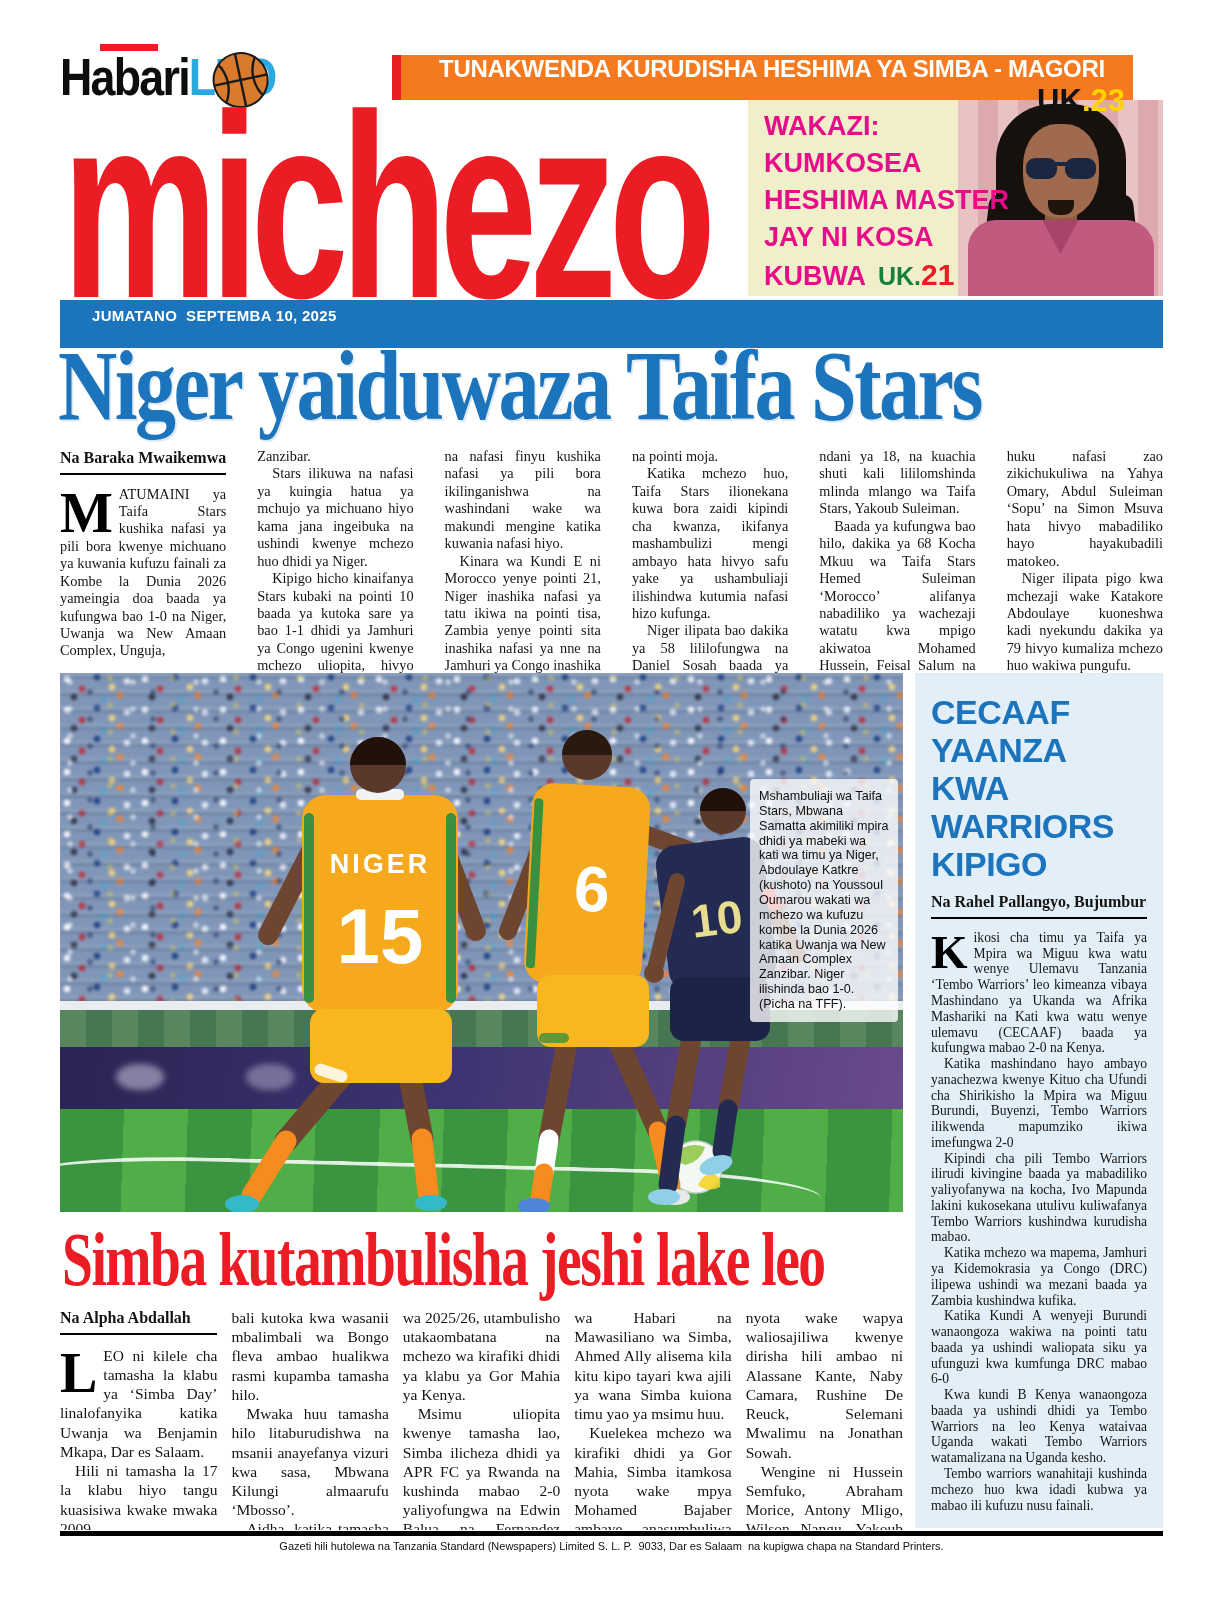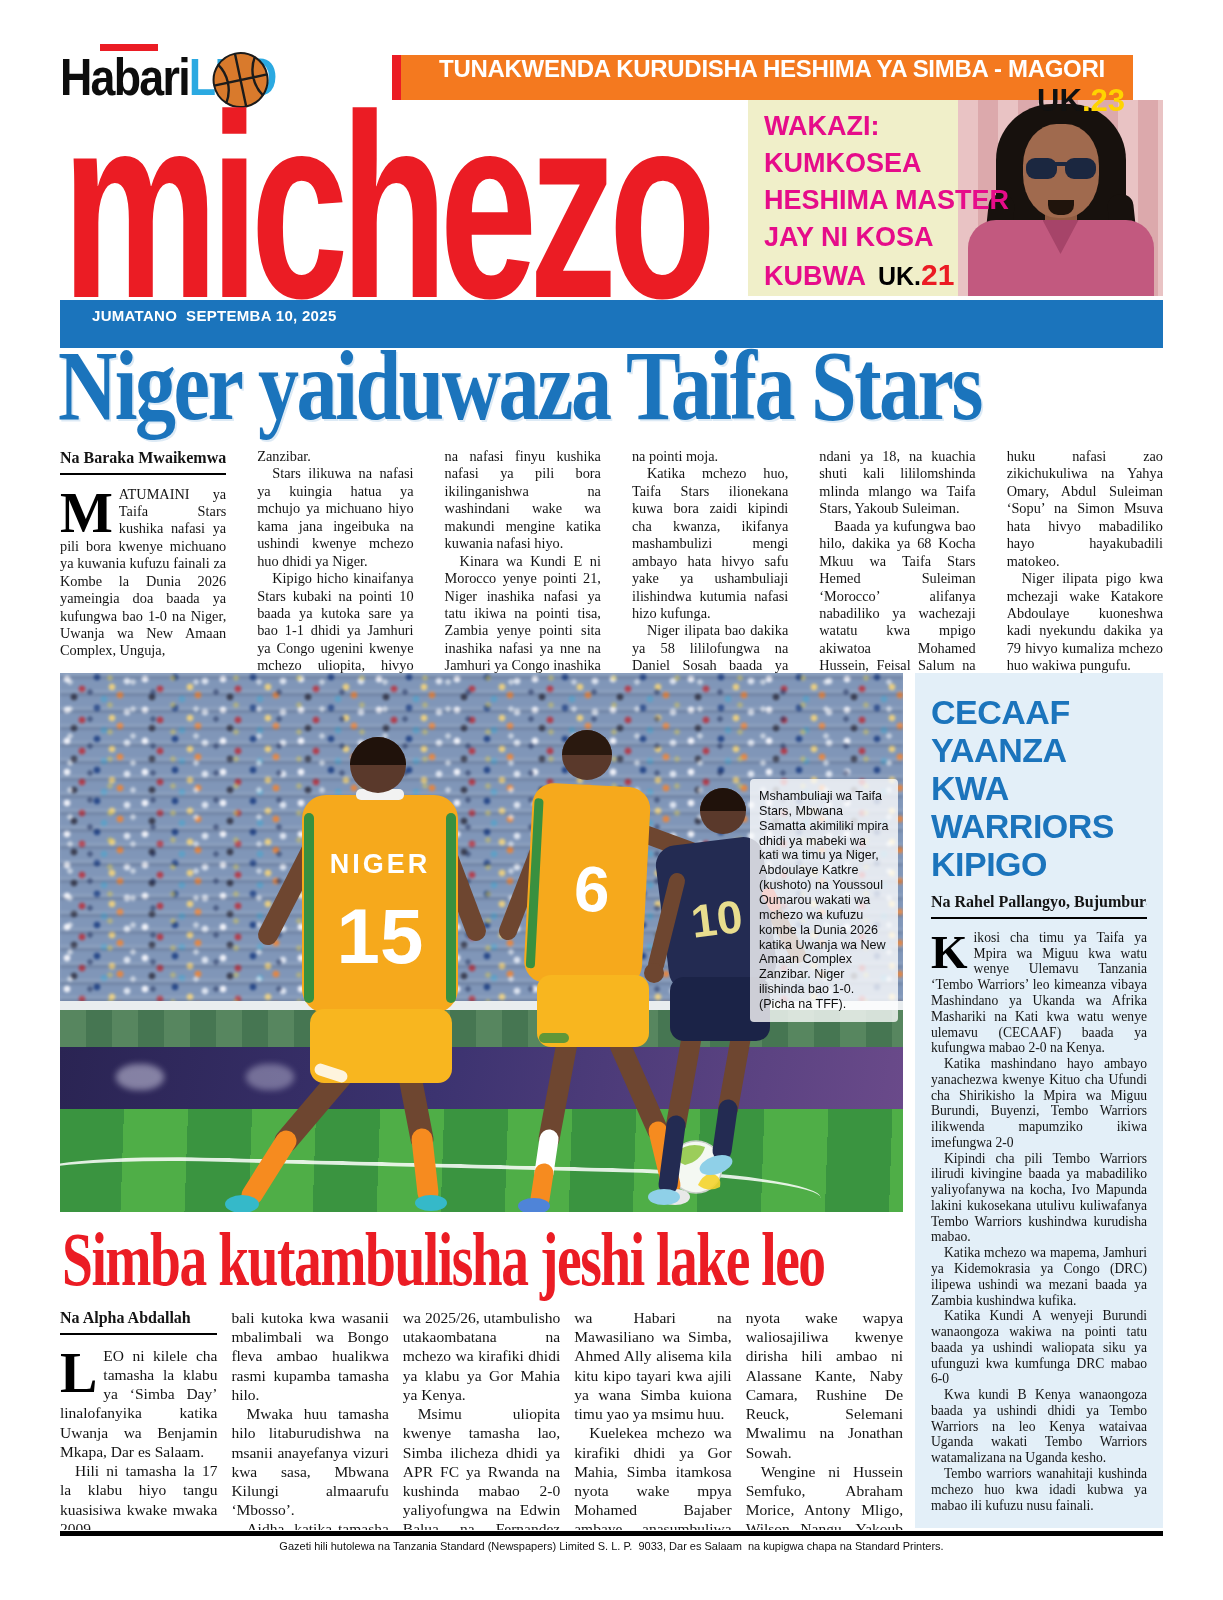--- a/index.html
+++ b/index.html
@@ -24,21 +24,21 @@
                font-family:"Liberation Sans",sans-serif; font-weight:bold;flex-direction:column; }
   .top-strip .strip-text { color:#fff; font-size:24px; letter-spacing:-.3px; white-space:nowrap; }
   .top-strip .strip-ref { margin-left:auto; font-size:31px; white-space:nowrap; }
   .top-strip .ref-uk { color:#111; } .top-strip .ref-num { color:#FFD400; }
 
   
   .teaser { position:absolute; left:748px; top:100px; width:415px; height:196px; background:#F0EFC9; overflow:hidden; }
   .teaser-text { position:absolute; left:16px; top:8px; z-index:3; font-family:"Liberation Sans",sans-serif;
                  font-weight:bold; font-size:27px; line-height:37px; color:#E60C8A; white-space:nowrap; }
   .teaser-last { display:flex; align-items:baseline; gap:12px; }
-  .teaser-refuk { color:#000000; font-size:25px;margin-top:24px; } .teaser-refnum { color:#EB1C24; font-size:30px; }
+  .teaser-refuk { color:#15803d; font-size:25px;margin-top:24px; } .teaser-refnum { color:#EB1C24; font-size:30px; }
 
   .wakazi { position:absolute; right:0; top:0; width:205px; height:196px; z-index:1;
             background:repeating-linear-gradient(90deg,#E9C3C4 0 20px,#DCA9AC 20px 40px); overflow:hidden; }
   .wk-dreads { position:absolute; left:50%; top:4px; transform:translateX(-50%); width:130px; height:186px;
                background:#17110d; border-radius:56px 56px 30px 30px; }
   .wk-dreads::before, .wk-dreads::after { content:""; position:absolute; top:90px; width:26px; height:110px;
                background:#17110d; border-radius:12px; }
   .wk-dreads::before { left:-12px; transform:rotate(6deg); } .wk-dreads::after { right:-12px; transform:rotate(-6deg); }
   .wk-neck { position:absolute; left:50%; top:108px; transform:translateX(-50%); width:32px; height:28px; background:#8F5C42; }
   .wk-face { position:absolute; left:50%; top:24px; transform:translateX(-50%); width:76px; height:94px;

